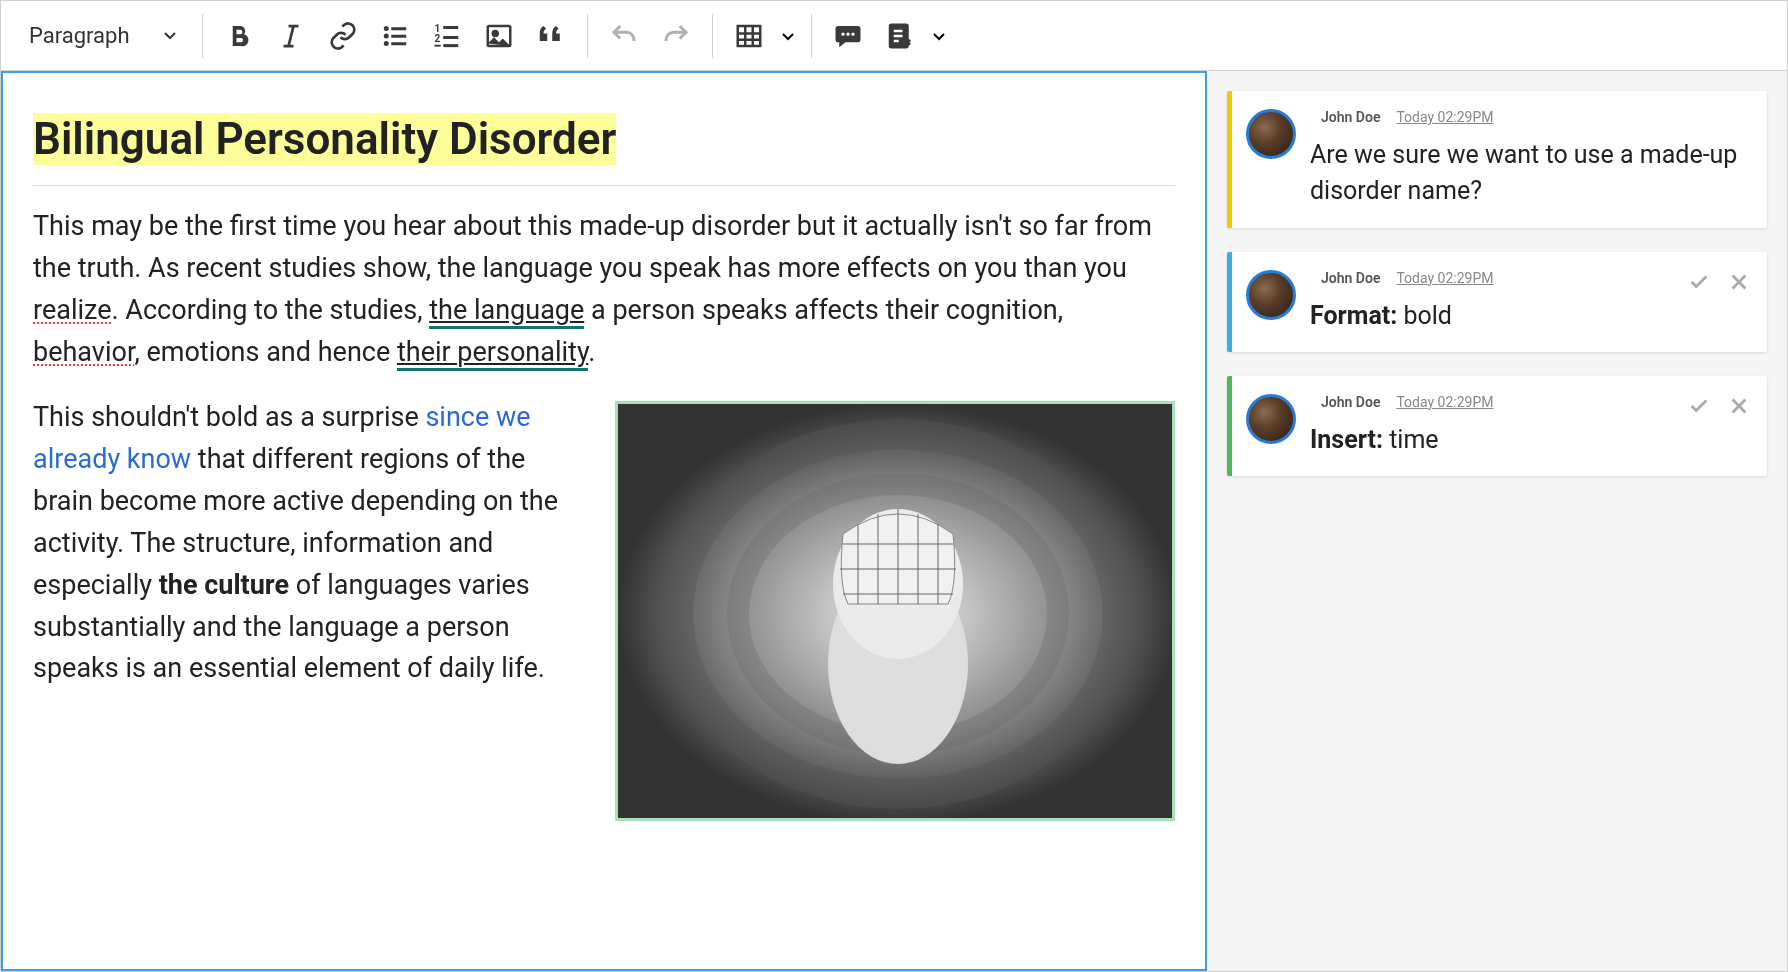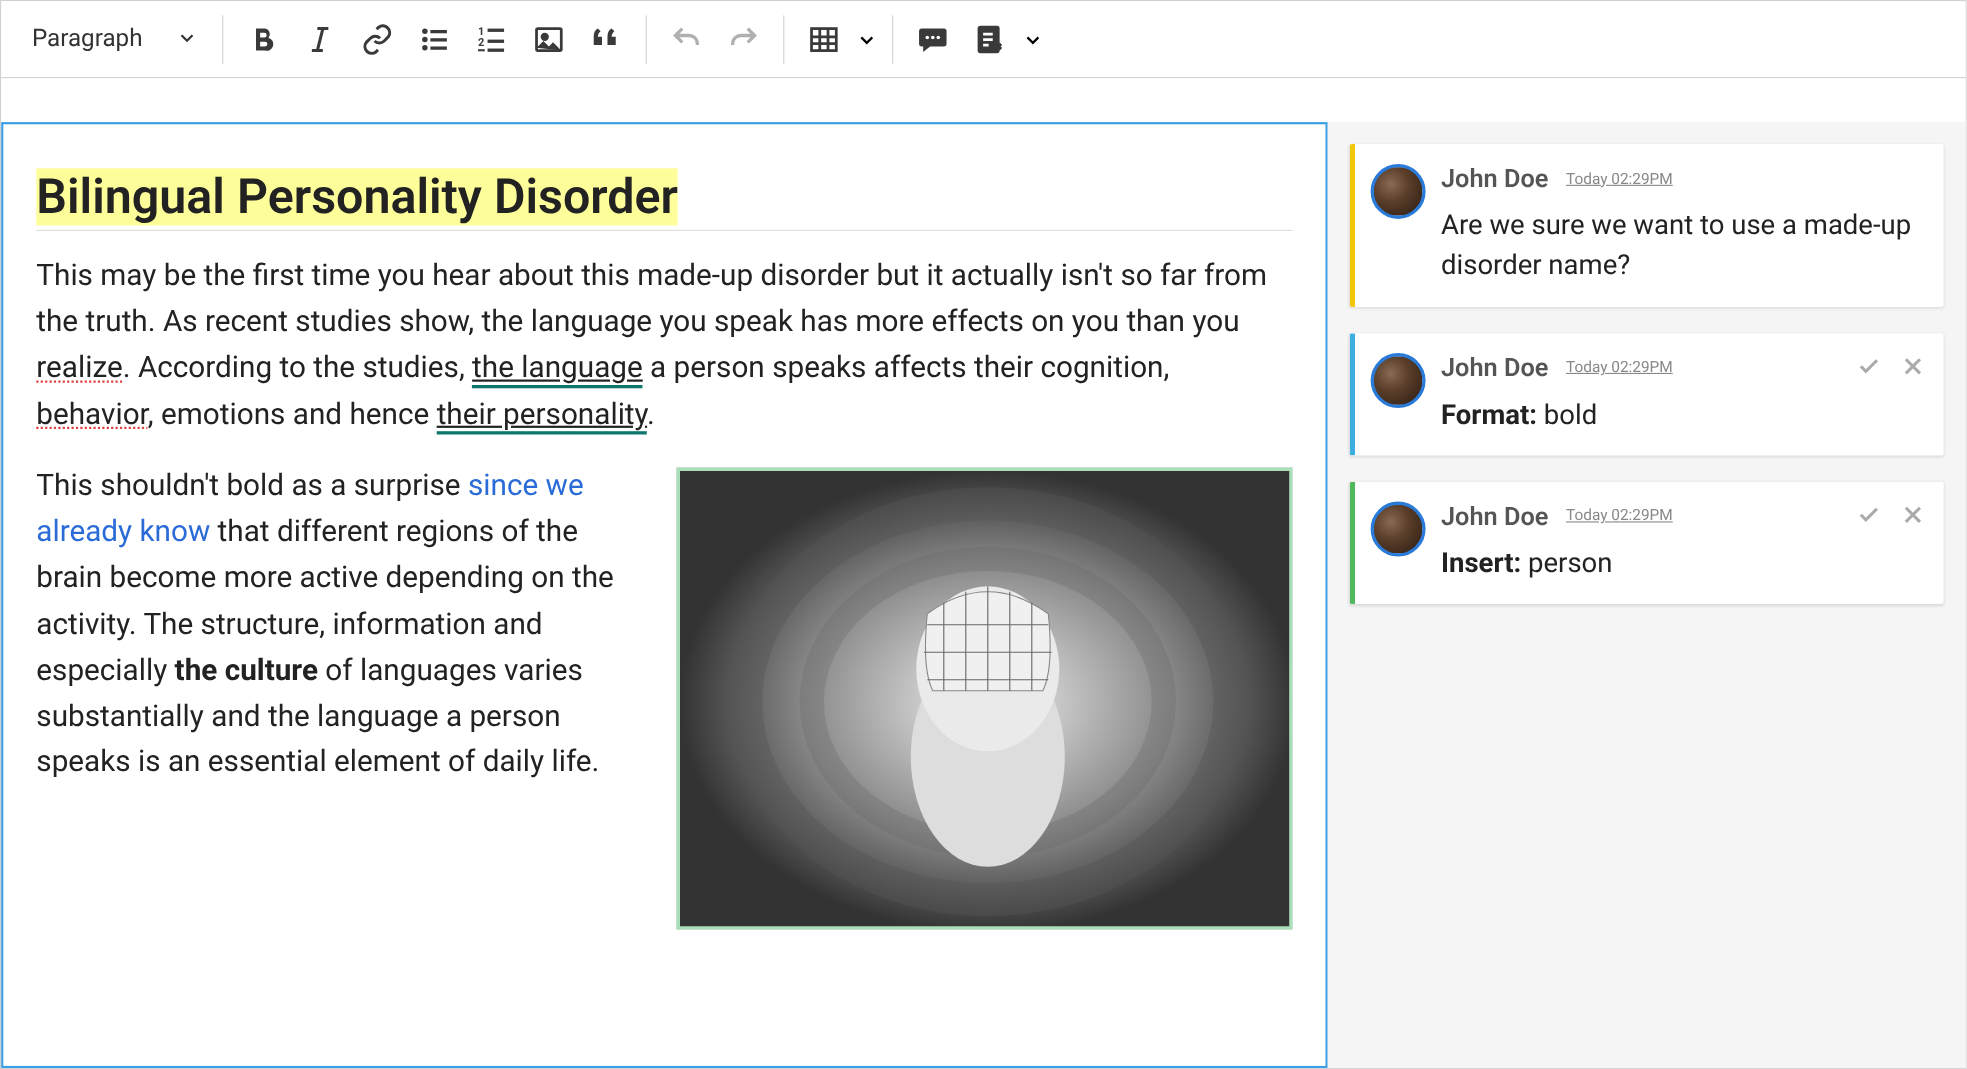--- a/index.html
+++ b/index.html
@@ -1,45 +1,45 @@
 <!DOCTYPE html>
 <html><head>
 <meta charset="utf-8">
 <style>
 * { box-sizing: border-box; margin: 0; padding: 0; }
 body { font-family: -apple-system, BlinkMacSystemFont, "Segoe UI", Roboto, Helvetica, Arial, sans-serif; background: #fff; }
-.app { width: 1788px; height: 972px; border: 1px solid #d1d1d1; display: flex; flex-direction: column; gap: 40px; }
+.app { width: 1788px; height: 972px; border: 1px solid #d1d1d1; display: flex; flex-direction: column; }
 .toolbar { display: flex; align-items: center; border-bottom: 1px solid #d1d1d1; height: 70px; padding: 0 8px; }
 .tb-group { display: flex; align-items: center; height: 100%; padding: 0 6px; }
 .tb-sep { width: 1px; height: 44px; background: #d1d1d1; margin: 0 4px; }
 .block-select { display: flex; align-items: center; gap: 32px; height: 52px; padding: 0 14px; cursor: pointer; border-radius: 3px; color: #333; font-size: 22px; }
 .tb-btn { display: flex; align-items: center; justify-content: center; width: 52px; height: 52px; cursor: pointer; border-radius: 3px; color: #3a3a3a; }
 .tb-btn svg { width: 30px; height: 30px; }
 .tb-btn.disabled { color: #b0b0b0; cursor: default; }
 .tb-split { display: flex; align-items: center; cursor: pointer; border-radius: 3px; }
 .tb-split .caret { width: 26px; display: flex; align-items: center; justify-content: center; }
 .main { display: flex; flex: 1; overflow: hidden; }
 .editor { flex: 1; border: 2px solid #3b9fe6; padding: 40px 30px 30px 30px; overflow: auto; }
-.editor h1 { font-size: 44px; font-weight: 600; color: #222; border-bottom: 1px solid #ddd; padding-bottom: 4px; margin-bottom: 20px; }
+.editor h1 { font-size: 44px; font-weight: 600; color: #222; border-bottom: 1px solid #ddd; padding-bottom: 20px; margin-bottom: 20px; }
 .hl-yellow { background: #fdfd9a; }
 .editor p { font-size: 27px; line-height: 1.55; color: #222; margin-bottom: 24px; }
 .spell { text-decoration-line: underline; text-decoration-style: dotted; text-decoration-color: #e04040; text-decoration-thickness: 2px; text-underline-offset: 4px; text-align: right; }
 .sugg { border-bottom: 3px solid #0f766e; text-decoration: underline; }
 .link { color: #2a6bd8; }
 .bold { font-weight: 700; }
 .float-img { float: right; width: 560px; height: 420px; margin: 4px 0 10px 30px; border: 3px solid #a8e0b8; background: #ccc; position: relative; overflow: hidden; }
 .sidebar { width: 580px; background: #f5f5f5; padding: 20px; overflow: auto; }
 .card { background: #fff; border-radius: 2px; box-shadow: 0 1px 3px rgba(0,0,0,0.12); margin-bottom: 24px; display: flex; border-left: 5px solid transparent; padding: 18px 18px 18px 14px; gap: 14px; align-items: flex-start; position: relative; }
 .card.yellow { border-left-color: #f0c808; }
 .card.blue { border-left-color: #3bb0e0; }
 .card.green { border-left-color: #4eb85a; }
 .avatar { width: 50px; height: 50px; border-radius: 50%; background: radial-gradient(circle at 35% 35%, #8a6b52 0%, #5a3e2a 40%, #2a1a10 100%); border: 3px solid #2a7bd8; flex-shrink: 0; }
 .card-body { flex: 1; }
 .meta { display: flex; align-items: center; gap: 16px; margin-bottom: 12px; }
-.author { color: #555; font-weight: 600; font-size: 23px; }
+.author { color: #555; font-weight: 600; font-size: 14px; margin-left: 11px; }
 .time { color: #888; font-size: 14px; text-decoration: underline; }
 .comment-text { font-size: 25px; color: #222; line-height: 1.45; }
 .card-actions { position: absolute; right: 12px; top: 14px; display: flex; gap: 8px; }
 .action-btn { width: 32px; height: 32px; display: flex; align-items: center; justify-content: center; cursor: pointer; color: #aaa; }
 .action-btn svg { width: 22px; height: 22px; }
 .chev svg { width: 16px; height: 16px; }
 </style>
 </head>
 <body>
 
@@ -238,21 +238,21 @@
 
       <div class="card green">
         <div class="avatar"></div>
         <div class="card-body">
           <div class="meta">
             <span class="author">John Doe</span>
             <span class="time">Today 02:29PM</span>
           </div>
           <div class="comment-text">
             <span class="bold">Insert:</span>
-            <span>person</span>
+            <span>time</span>
           </div>
         </div>
         <div class="card-actions">
           <div class="action-btn">
             <svg viewBox="0 0 24 24" fill="none" stroke="currentColor" stroke-width="3">
                 <path d="M4 12l5 5L20 6"></path>
               </svg>
           </div>
           <div class="action-btn">
             <svg viewBox="0 0 24 24" fill="none" stroke="currentColor" stroke-width="3">

